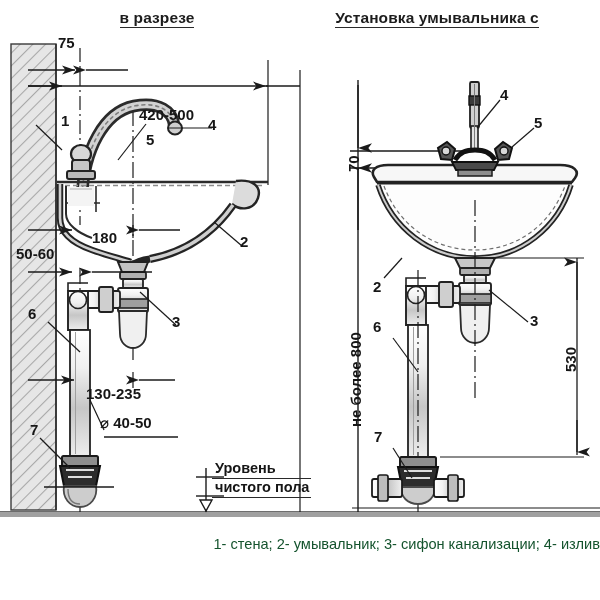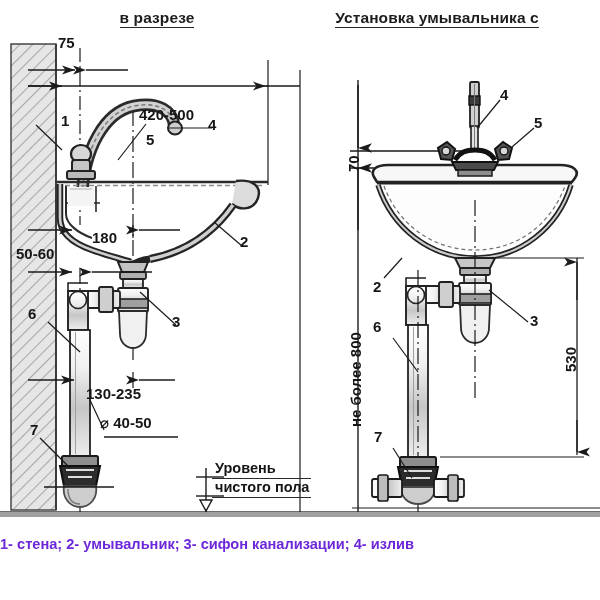--- a/index.html
+++ b/index.html
@@ -12,22 +12,22 @@
        letter-spacing:.1px;line-height:19px;color:#1d1d1d;}
   .ttl u{text-decoration:none;border-bottom:1.6px solid #2a2a2a;padding-bottom:1px;}
 
   .lbl{position:absolute;font-weight:700;font-size:15px;color:#161616;white-space:nowrap;}
   .dim{position:absolute;font-weight:700;font-size:15px;color:#161616;white-space:nowrap;}
   .vert{position:absolute;font-weight:700;font-size:15px;color:#161616;white-space:nowrap;
         transform-origin:0 0;transform:rotate(-90deg);}
   .flr{position:absolute;font-weight:700;font-size:14.5px;line-height:17px;color:#161616;}
   .flr span{display:block;border-bottom:1.6px solid #2a2a2a;padding:0 2px 1px 3px;}
 
-  .caption{position:absolute;left:0;top:534px;width:600px;text-align:left;
-           font-size:14.6px;font-weight:700;line-height:21px;color:#6d28d9;}
+  .caption{position:absolute;left:0;top:534px;width:600px;text-align:right;
+           font-size:14.6px;font-weight:400;line-height:21px;color:#14532d;}
 </style>
 </head>
 <body>
 
 <div class="stage">
 
   <svg class="draw" viewBox="0 0 600 600">
     <defs>
       <pattern id="wallHatch" width="9" height="9" patternTransform="rotate(45)" patternUnits="userSpaceOnUse">
         <rect width="9" height="9" fill="#e6e6e6"></rect>

